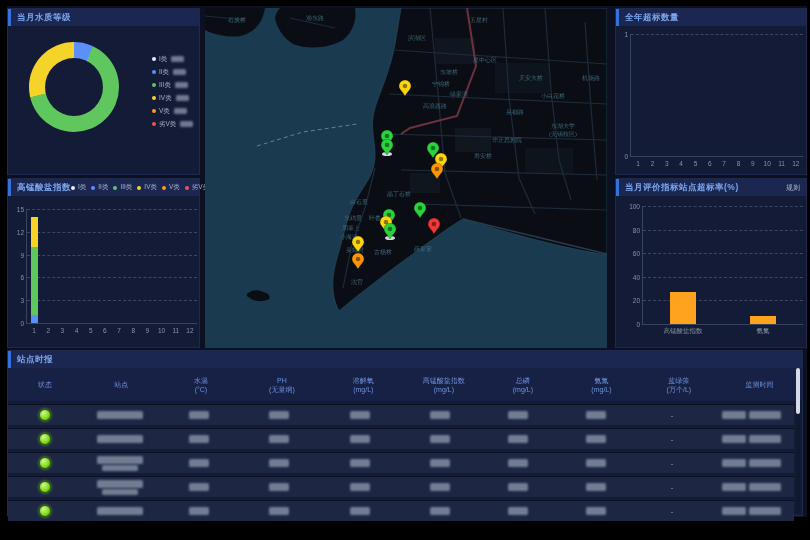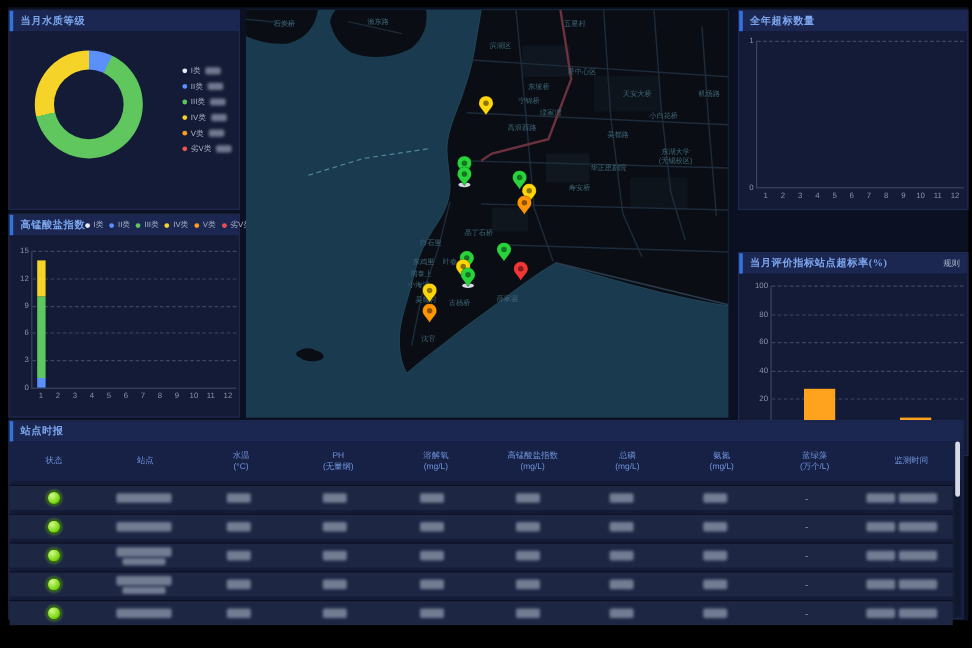--- a/index.html
+++ b/index.html
@@ -2,21 +2,21 @@
 <html><head>
 <meta charset="utf-8">
 <style>
   html,body{margin:0;padding:0;background:#000;}
   #app{position:relative;width:810px;height:540px;background:#000;overflow:hidden;
        font-family:"Liberation Sans",sans-serif;-webkit-font-smoothing:antialiased;}
   .inner-bg{position:absolute;left:7px;top:6px;width:800px;height:511px;background:#0b1122;}
   .panel{position:absolute;background:#141b36;border:1px solid #1e2a4d;box-sizing:border-box;}
   .phead{height:17px;background:#1b2751;border-left:3px solid #3472e0;display:flex;
          align-items:center;justify-content:space-between;padding:0 6px;box-sizing:border-box;}
-  .ptitle{font-size:8.5px;color:#7ba6ee;font-weight:bold;letter-spacing:.5px;white-space:nowrap;font-family:Liberation Serif, serif;}
+  .ptitle{font-size:8.5px;color:#7ba6ee;font-weight:bold;letter-spacing:.5px;white-space:nowrap;}
   .rules-link{font-size:7px;color:#aeb8cc;cursor:pointer;}
 
   
   .donut{position:absolute;left:21px;top:33px;width:90px;height:90px;border-radius:50%;}
   .donut::after{content:"";position:absolute;inset:16px;border-radius:50%;background:#141b36;}
   .lg-col{position:absolute;left:144px;top:45px;display:flex;flex-direction:column;gap:3px;}
   .lg-item{display:flex;align-items:center;gap:3px;height:10px;}
   .lg-dot{width:4px;height:4px;border-radius:50%;flex:none;}
   .lg-label{font-size:6.5px;color:#aab3c5;white-space:nowrap;}
   .chip{background:#97a1b5;opacity:.7;filter:blur(1.2px);border-radius:1.5px;}
@@ -324,21 +324,21 @@
         <div class="xtick" style="left: 78.8333px;">6</div>
         <div class="xtick" style="left: 93.1667px;">7</div>
         <div class="xtick" style="left: 107.5px;">8</div>
         <div class="xtick" style="left: 121.833px;">9</div>
         <div class="xtick" style="left: 136.167px;">10</div>
         <div class="xtick" style="left: 150.5px;">11</div>
         <div class="xtick" style="left: 164.833px;">12</div>
       </div>
   </div>
 
-  <div class="panel" style="left:615px;top:178px;width:192px;height:170px;margin-top:32px;">
+  <div class="panel" style="left:615px;top:178px;width:192px;height:170px;">
     <div class="phead">
       <span class="ptitle">当月评价指标站点超标率(%)</span>
       <span class="rules-link">规则</span>
     </div>
     <div class="plot" style="left:26px;top:27px;width:160px;height:118px;">
         <div class="ytick" style="bottom: -4px;">0</div>
         <div class="gridline" style="bottom: 22.6px;"></div>
         <div class="ytick" style="bottom: 19.6px;">20</div>
         <div class="gridline" style="bottom: 46.2px;"></div>
         <div class="ytick" style="bottom: 43.2px;">40</div>

